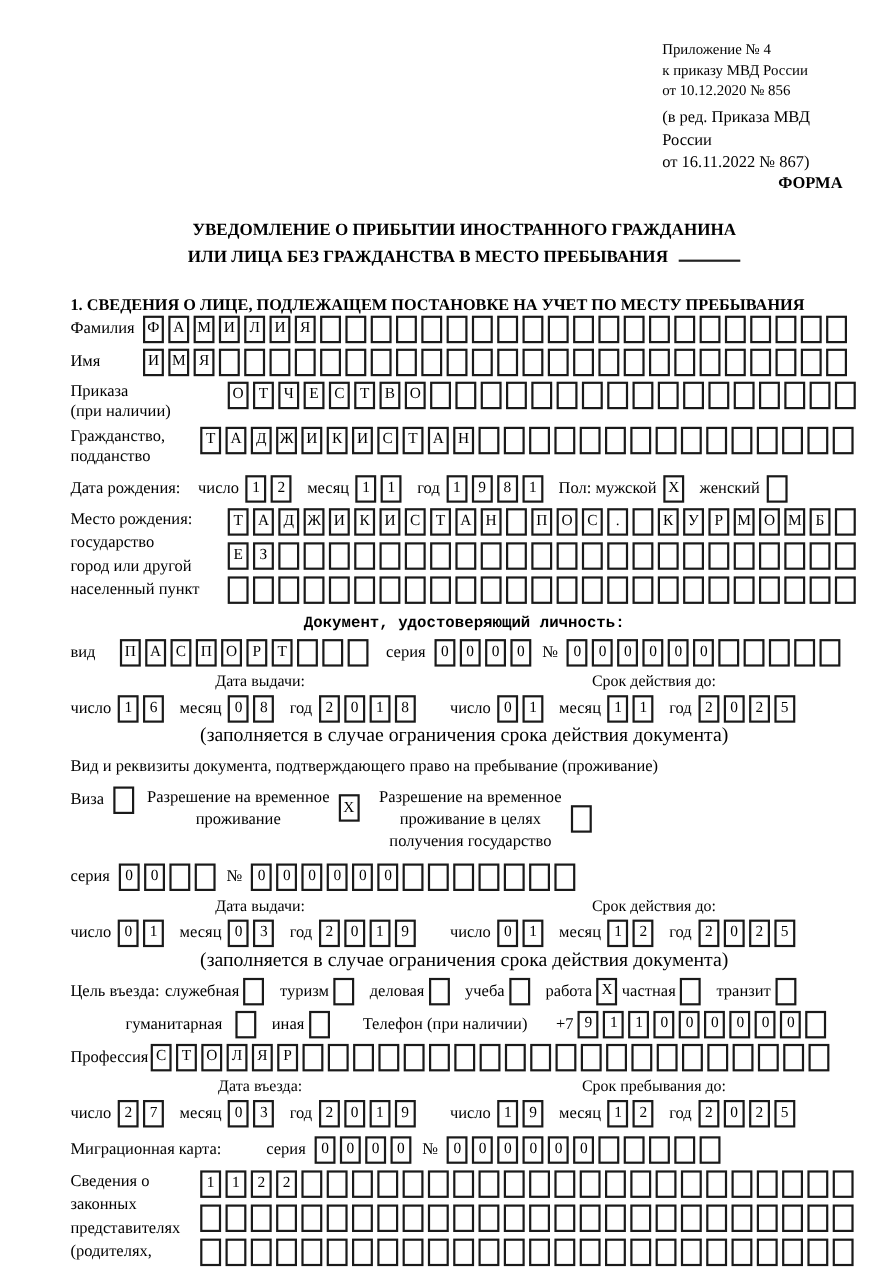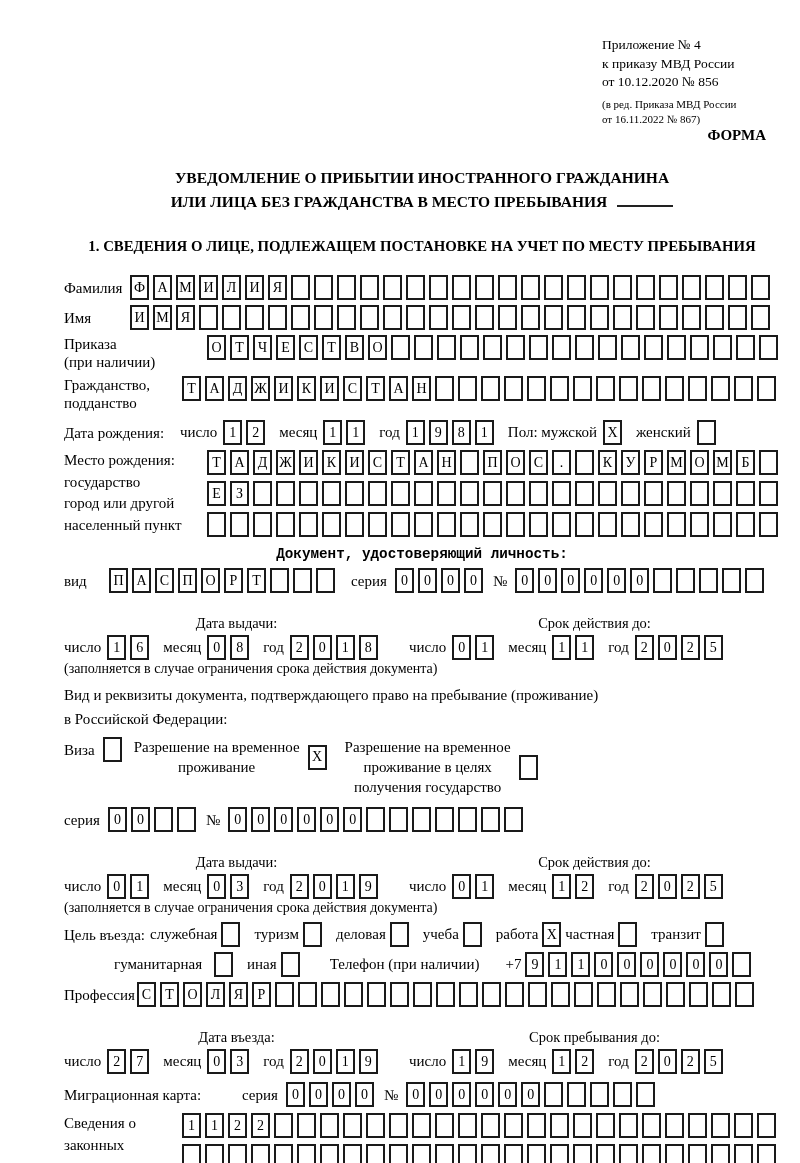--- a/index.html
+++ b/index.html
@@ -2,21 +2,21 @@
 <html lang="ru"><head>
 <meta charset="utf-8">
 <style>
   html,body{margin:0;padding:0;background:#fff;}
   body{width:800px;height:1163px;overflow:hidden;color:#000;
        font-family:"Liberation Serif","DejaVu Serif",serif;font-size:15px;}
   .page{padding:36px 20px 0 64px;box-sizing:border-box;width:800px;}
 
   
   .appendix{margin-left:auto;width:178px;font-size:13.5px;line-height:1.38;}
-  .appendix .rev{font-size:11px;}
+  .appendix .rev{font-size:15px;}
   .appendix .rev.first{margin-top:5px;}
   .forma{text-align:right;padding-right:14px;font-weight:bold;font-size:15px;}
 
   
   .title{margin-top:22px;text-align:center;font-weight:bold;font-size:15.5px;line-height:1.55;}
   .blank-line{display:inline-block;width:56px;border-bottom:2px solid #222;margin-left:10px;height:12px;}
   .sect1{margin-top:24px;font-weight:bold;font-size:14.8px;}
 
   
   .row{display:flex;align-items:center;margin:0 0 5px 0;}
@@ -29,28 +29,28 @@
         display:inline-flex;align-items:center;justify-content:center;
         font-size:14px;line-height:1;background:#fff;flex-shrink:0;}
   .mt8{margin-top:8px;}
   .gap12{margin-left:12px;margin-right:8px;}
   .gap6{margin-left:6px;margin-right:8px;}
 
   
   .doc-head{font-weight:bold;font-size:14.3px;text-align:center;margin:4px 0 6px 0;font-family:Liberation Mono, monospace;}
 
   
-  .date-sect{display:flex;margin-top:22px;}
+  .date-sect{display:flex;margin-top:6px;}
   .dc-left{width:345px;flex-shrink:0;}
   .dc-right{flex:1;}
   .date-head{text-align:center;font-size:14.5px;margin-bottom:3px;}
   .date-cells{display:flex;align-items:center;}
   .dlbl{margin:0 6px 0 10px;flex-shrink:0;}
   .date-cells .dlbl:first-child{margin-left:0;}
-  .date-note{text-align:left;font-size:14px;margin:1px 0 6px 0;}
+  .date-note{text-align:center;font-size:18px;margin:1px 0 6px 0;}
 
   
   .intro{line-height:1.6;}
   .visa-row{display:flex;align-items:flex-start;margin:6px 0 10px 0;}
   .visa-item{display:flex;align-items:center;margin-right:14px;}
   .visa-item .vlab{display:inline-block;text-align:center;line-height:20px;margin-right:8px;}
   .visa-item:first-child{margin-right:8px;}
 
   
   .plbl{margin:0 4px 0 10px;flex-shrink:0;}
@@ -75,21 +75,21 @@
     <div class="rev">от 16.11.2022 № 867)</div>
   </div>
 
   <div class="forma">ФОРМА</div>
 
   <div class="title">
     <div>УВЕДОМЛЕНИЕ О ПРИБЫТИИ ИНОСТРАННОГО ГРАЖДАНИНА</div>
     <div><span>ИЛИ ЛИЦА БЕЗ ГРАЖДАНСТВА В МЕСТО ПРЕБЫВАНИЯ</span><span class="blank-line"></span></div>
   </div>
 
-  <div class="sect1" style="margin-bottom:20px;text-align:center;">1. СВЕДЕНИЯ О ЛИЦЕ, ПОДЛЕЖАЩЕМ ПОСТАНОВКЕ НА УЧЕТ ПО МЕСТУ ПРЕБЫВАНИЯ</div>
+  <div class="sect1" style="">1. СВЕДЕНИЯ О ЛИЦЕ, ПОДЛЕЖАЩЕМ ПОСТАНОВКЕ НА УЧЕТ ПО МЕСТУ ПРЕБЫВАНИЯ</div>
 
   <div class="row">
     <span class="lbl w66">Фамилия</span>
     <span class="cellrow">
         <span class="cell">Ф</span>
         <span class="cell">А</span>
         <span class="cell">М</span>
         <span class="cell">И</span>
         <span class="cell">Л</span>
         <span class="cell">И</span>
@@ -417,21 +417,20 @@
             <span class="cell">0</span>
             <span class="cell">2</span>
             <span class="cell">5</span>
           </span>
       </div>
     </div>
   </div>
   <div class="date-note">(заполняется в случае ограничения срока действия документа)</div>
 
   <div class="intro">Вид и реквизиты документа, подтверждающего право на пребывание (проживание)</div>
-  <div class="intro">в Российской Федерации:</div>
 
   <div class="visa-row">
     <div class="visa-item">
       <span class="vlab">Виза</span>
       <span class="cellrow">
           <span class="cell"></span>
         </span>
     </div>
     <div class="visa-item">
       <span class="vlab"><span>Разрешение на временное</span><br><span>проживание</span></span>

